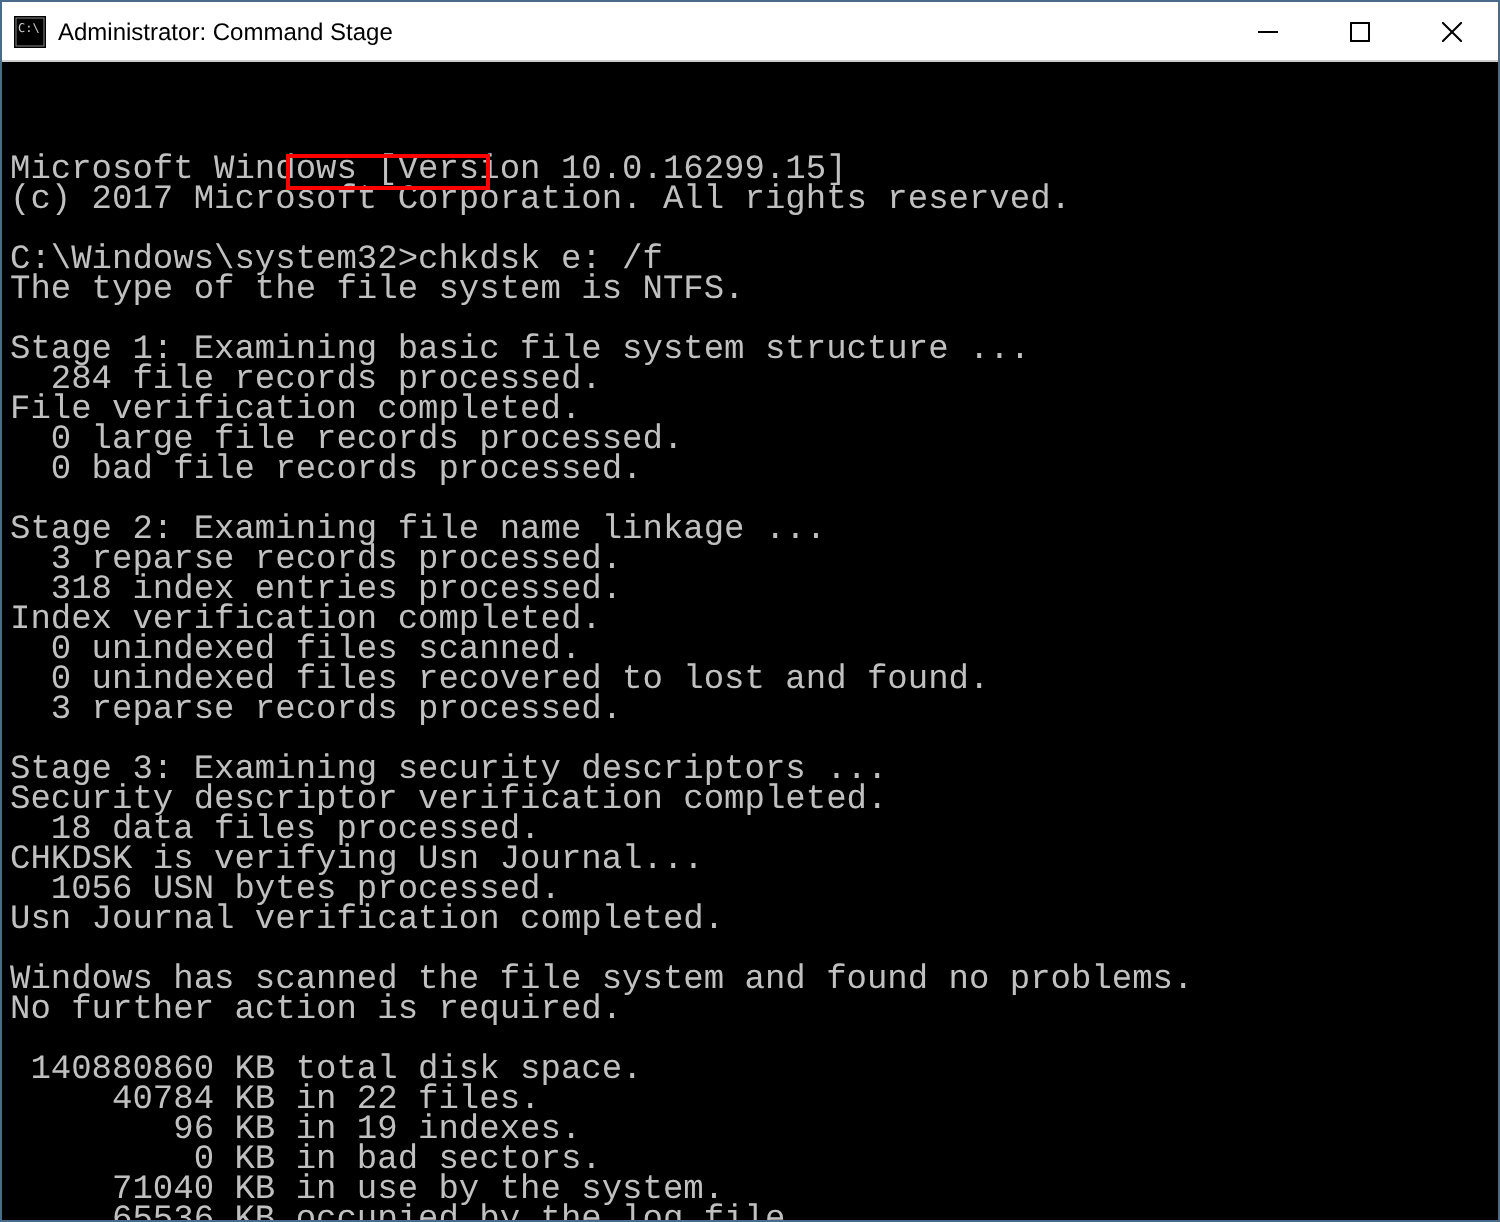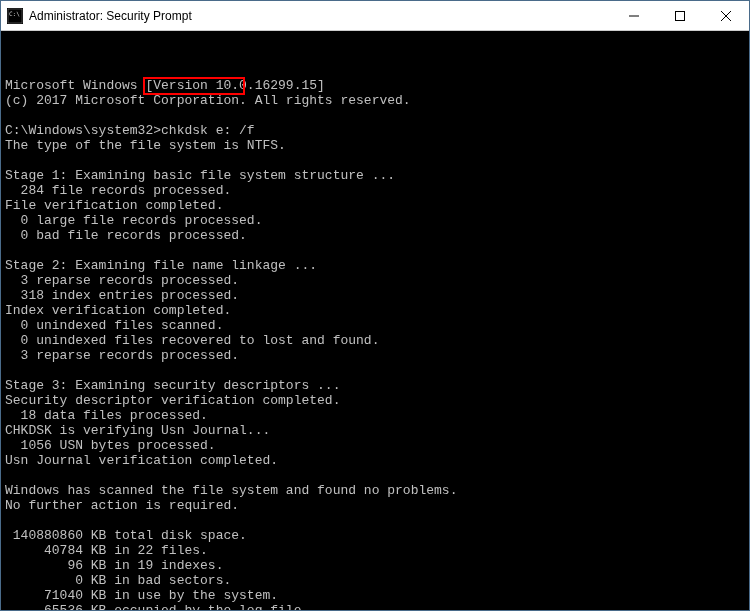--- a/index.html
+++ b/index.html
@@ -57,21 +57,21 @@
       justify-content: center;
       font-family: "Segoe UI", sans-serif;
       font-size: 10px;
       color: #000;
     }
     .terminal {
       flex: 1;
       background: #000;
       color: #c0c0c0;
       font-family: Consolas, "Courier New", monospace;
-      font-size: 13px;
+      font-size: 17px;
       line-height: 15px;
       padding: 2px 4px;
       overflow: hidden;
       white-space: pre;
       position: relative;
     }
     .highlight-box {
       position: absolute;
       border: 2px solid #ff0000;
       pointer-events: none;
@@ -85,21 +85,21 @@
 
 <div class="window">
   <div class="titlebar">
     <span class="titlebar-icon">
       <svg viewBox="0 0 16 16">
         <rect x="0" y="0" width="16" height="16" fill="#000"></rect>
         <rect x="1" y="1" width="14" height="14" fill="#000" stroke="#888" stroke-width="0.5"></rect>
         <text x="2" y="8" font-size="6" fill="#ccc" font-family="monospace">C:\</text>
       </svg>
     </span>
-    <span class="titlebar-title">Administrator: Security Prompt</span>
+    <span class="titlebar-title">Administrator: Command Stage</span>
     <div class="window-controls">
       <div class="window-control">
         <svg width="10" height="10" viewBox="0 0 10 10">
             <line x1="0" y1="5" x2="10" y2="5" stroke="#000" stroke-width="1"></line>
           </svg>
       </div>
       <div class="window-control">
         <svg width="10" height="10" viewBox="0 0 10 10">
             <rect x="0.5" y="0.5" width="9" height="9" fill="none" stroke="#000" stroke-width="1"></rect>
           </svg>

